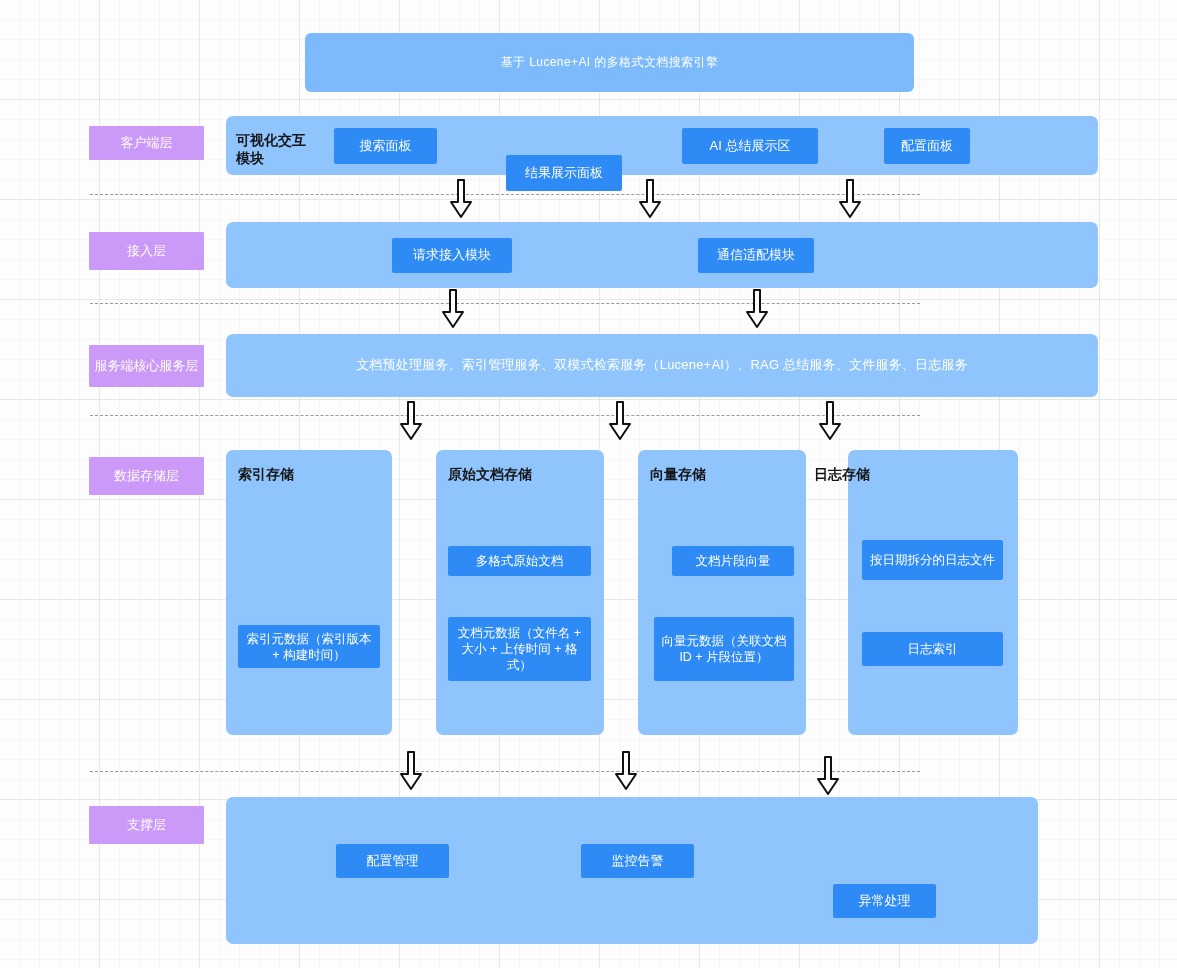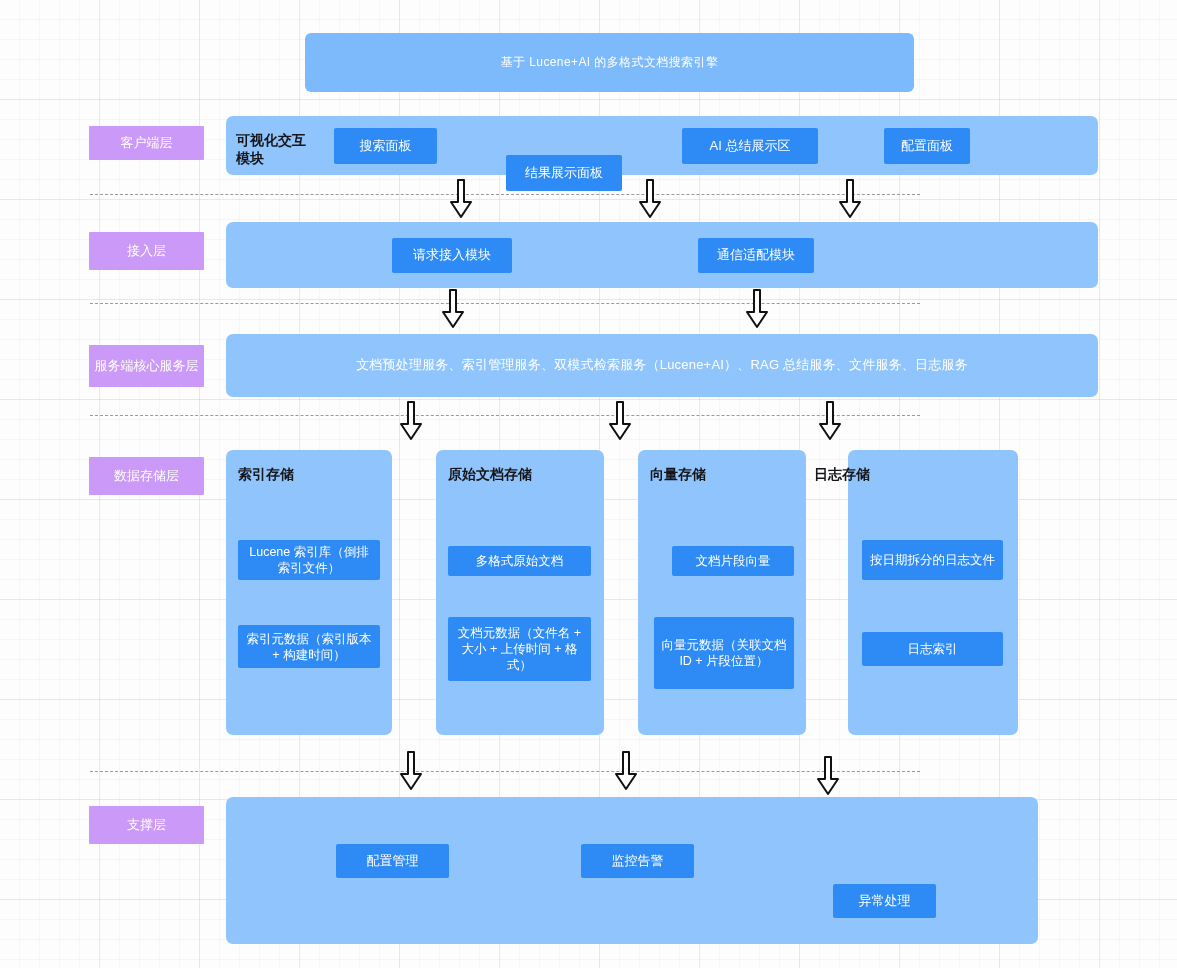--- a/index.html
+++ b/index.html
@@ -238,42 +238,39 @@
       <path d="M10 2 L16 2 L16 24 L23 24 L13 39 L3 24 L10 24 Z" fill="#ffffff" stroke="#111111" stroke-width="2" stroke-linejoin="round"></path>
     </svg>
   </div>
 
   <div class="node layer-chip" style="left:89px; top:457px; width:115px; height:38px;">
     <span>数据存储层</span>
   </div>
 
   <div class="store-col" style="position:absolute; left:226px; top:450px; width:166px; height:285px;"></div>
   <div class="store-col-title" style="left:238px; top:466px; width:145px;">索引存储</div>
-  <div class="node chip small" style="left:238px; top:540px; width:142px; height:40px;">
-    <span>Lucene 索引库（倒排索引文件）</span>
-  </div>
   <div class="node chip small" style="left:238px; top:625px; width:142px; height:43px;">
     <span>索引元数据（索引版本 + 构建时间）</span>
   </div>
 
   <div class="store-col" style="position:absolute; left:436px; top:450px; width:168px; height:285px;"></div>
   <div class="store-col-title" style="left:448px; top:466px; width:150px;">原始文档存储</div>
   <div class="node chip small" style="left:448px; top:546px; width:143px; height:30px;">
     <span>多格式原始文档</span>
   </div>
   <div class="node chip small" style="left:448px; top:617px; width:143px; height:64px;">
     <span>文档元数据（文件名 + 大小 + 上传时间 + 格式）</span>
   </div>
 
   <div class="store-col" style="position:absolute; left:638px; top:450px; width:168px; height:285px;"></div>
   <div class="store-col-title" style="left:650px; top:466px; width:150px;">向量存储</div>
   <div class="node chip small" style="left:672px; top:546px; width:122px; height:30px;">
     <span>文档片段向量</span>
   </div>
-  <div class="node chip small" style="left:654px; top:617px; width:140px; height:72px;">
+  <div class="node chip small" style="left:654px; top:617px; width:140px; height:64px;">
     <span>向量元数据（关联文档 ID + 片段位置）</span>
   </div>
 
   <div class="store-col" style="position:absolute; left:848px; top:450px; width:170px; height:285px;"></div>
   <div class="store-col-title" style="left:814px; top:466px; width:150px;">日志存储</div>
   <div class="node chip small" style="left:862px; top:540px; width:141px; height:40px;">
     <span>按日期拆分的日志文件</span>
   </div>
   <div class="node chip small" style="left:862px; top:632px; width:141px; height:34px;">
     <span>日志索引</span>

